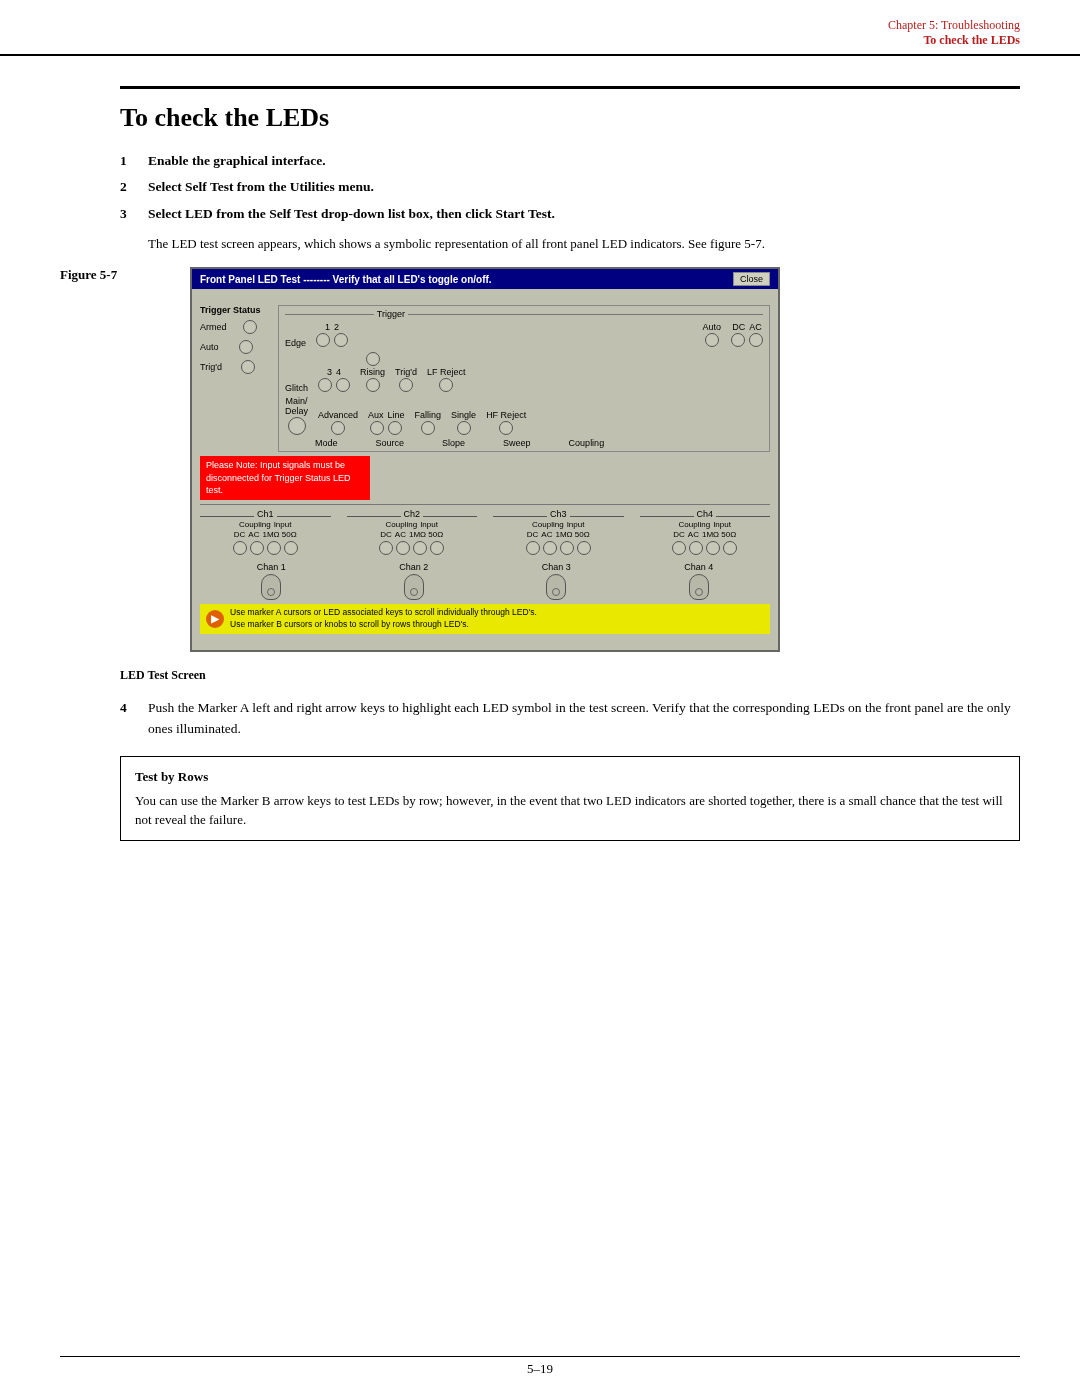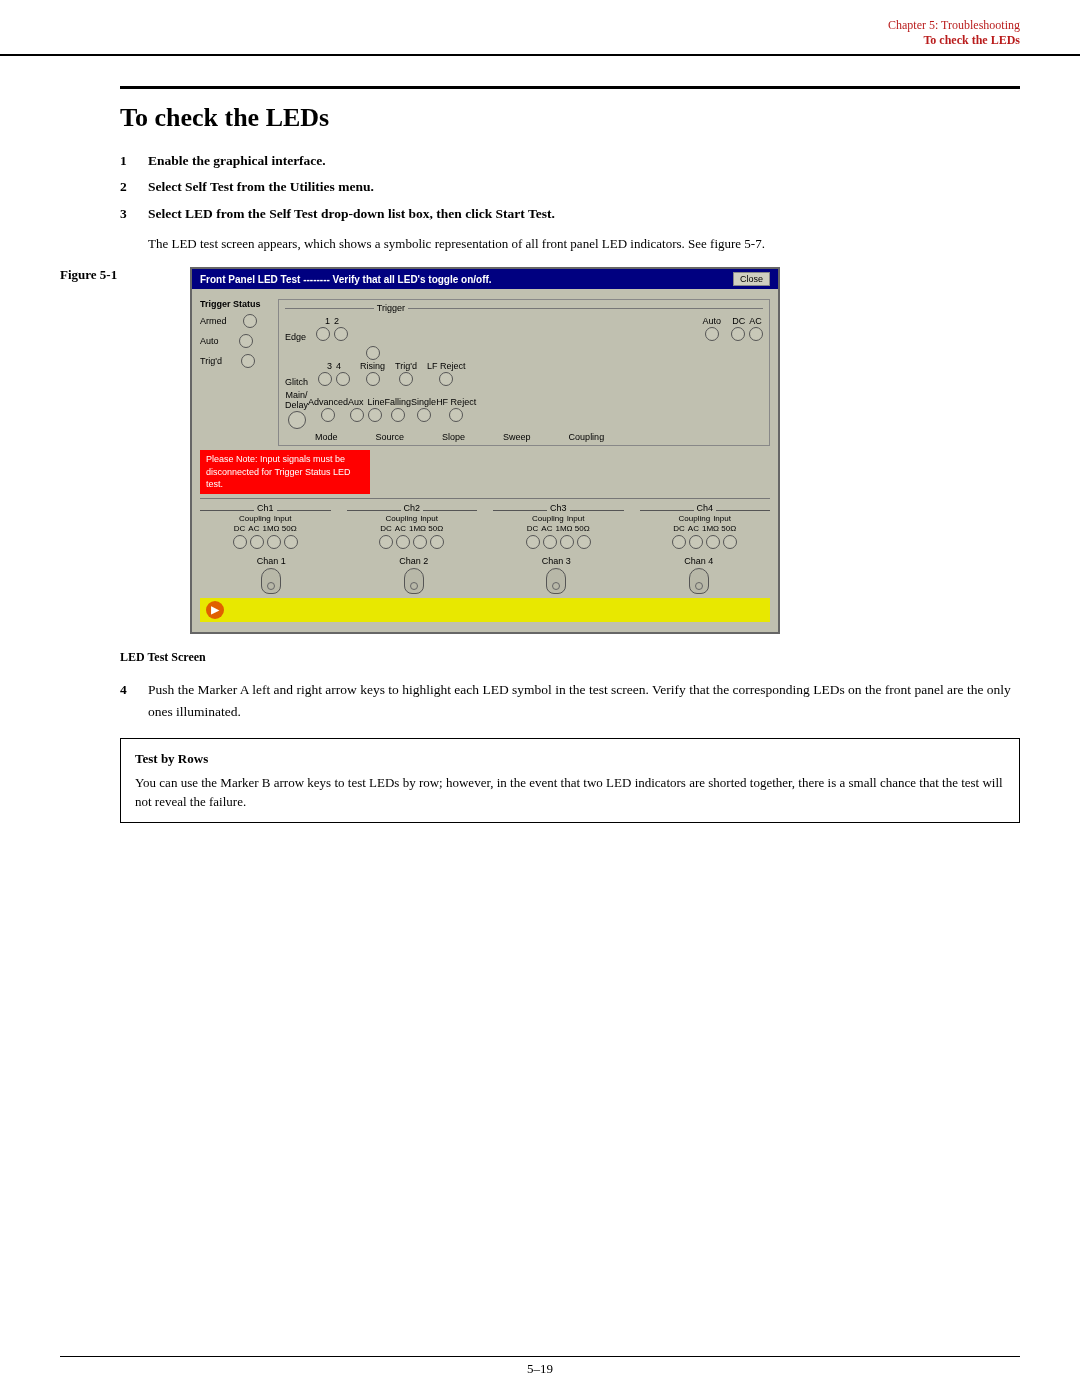--- a/index.html
+++ b/index.html
@@ -107,21 +107,21 @@
       color: #fff;
       padding: 3px 8px;
       font-size: 10px;
       font-weight: bold;
       display: flex;
       justify-content: space-between;
       align-items: center;
     }
 
     .led-body {
-      padding: 10px 8px;
+      padding: 16px 8px;
       background: #c0c0b0;
     }
 
     .led-circle {
       width: 14px;
       height: 14px;
       border-radius: 50%;
       border: 1.5px solid #555;
       background: #c8c8b8;
       display: inline-block;
@@ -350,21 +350,21 @@
     <li>
       <span class="step-num">3</span>
       <span class="step-text step-bold">Select LED from the Self Test drop-down list box, then click Start Test.</span>
     </li>
   </ol>
 
   <p class="sub-para">The LED test screen appears, which shows a symbolic representation of all front panel LED indicators. See figure 5-7.</p>
 
   <div style="display:flex; gap:20px; margin-bottom:6px;">
     <div style="min-width:80px;">
-      <span class="figure-label">Figure 5-1</span>
+      <span class="figure-label">Figure 5-7</span>
     </div>
 
     <div class="led-screen-container">
       <div class="led-screen">
 
         <div class="led-title-bar">
           <span>Front Panel LED Test -------- Verify that all LED's toggle on/off.</span>
           <button class="close-btn">Close</button>
         </div>
 
@@ -450,21 +450,21 @@
                 <div style="display:flex; flex-direction:column; align-items:center; font-size:9px;">
                   <span>Trig'd</span>
                   <div class="led-circle"></div>
                 </div>
                 <div style="display:flex; flex-direction:column; align-items:center; font-size:9px;">
                   <span>LF Reject</span>
                   <div class="led-circle"></div>
                 </div>
               </div>
 
-              <div style="display:flex; align-items:center; margin-bottom:2px;">
+              <div style="display:flex; gap:10px; align-items:flex-end; margin-bottom:2px;">
                 <div style="display:flex; flex-direction:column; align-items:center; font-size:9px;">
                   <span style="white-space:pre-line; text-align:center;">Main/
 Delay</span>
                   <div class="led-circle-lg"></div>
                 </div>
                 <div style="display:flex; flex-direction:column; align-items:center; font-size:9px;">
                   <span>Advanced</span>
                   <div class="led-circle"></div>
                 </div>
                 <div style="display:flex; flex-direction:column; align-items:center; font-size:9px;">
@@ -614,20 +614,24 @@
               <div class="chan-knob"></div>
             </div>
             <div class="chan-block">
               <span style="font-size:9px;">Chan 4</span>
               <div class="chan-knob"></div>
             </div>
           </div>
 
           <div class="info-bar">
             <div class="info-icon">▶</div>
+            <div>
+              <div>Use marker A cursors or LED associated keys to scroll individually through LED's.</div>
+              <div>Use marker B cursors or knobs to scroll by rows through LED's.</div>
+            </div>
           </div>
 
         </div>
       </div>
     </div>
   </div>
 
   <p class="screen-caption">LED Test Screen</p>
 
   <div class="step4-row">

